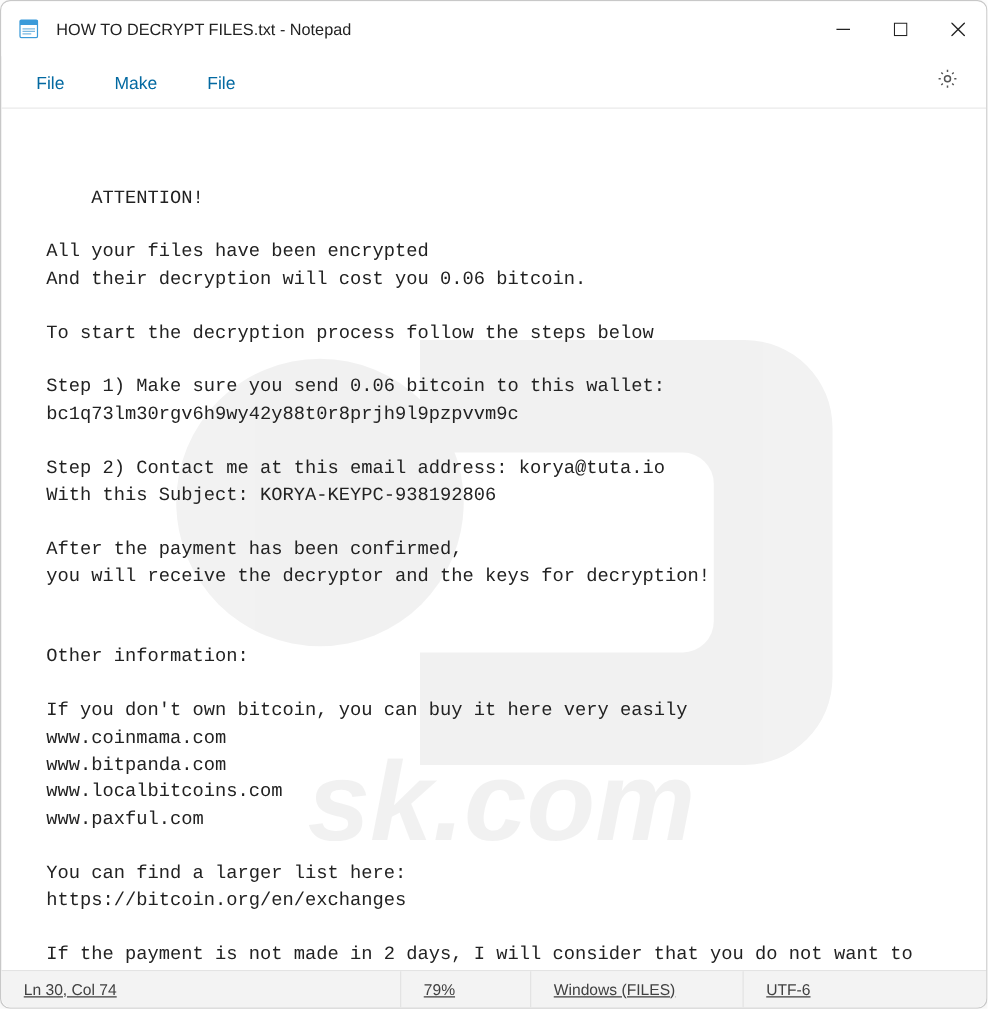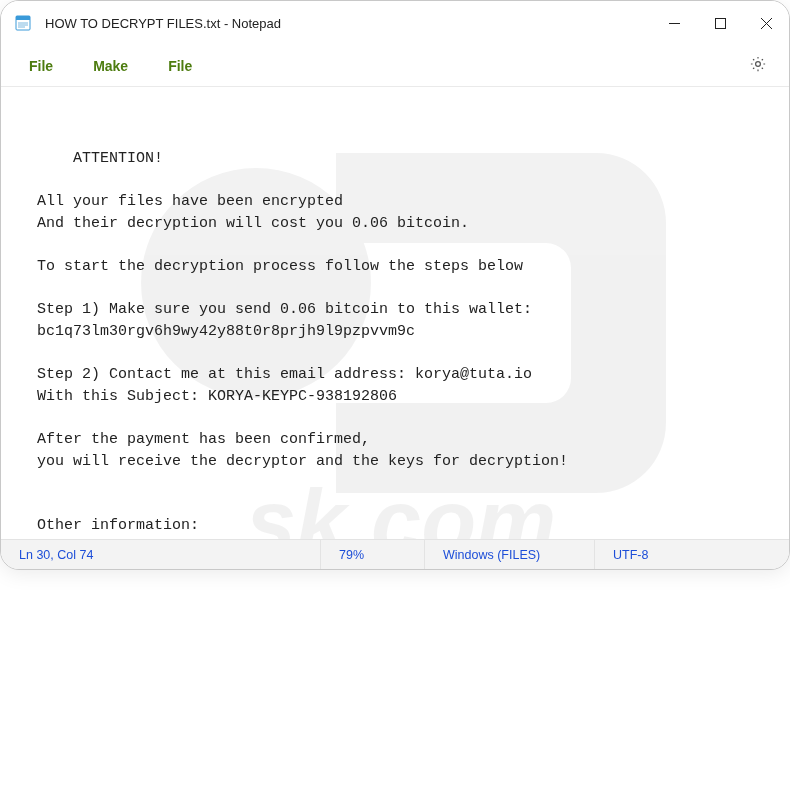--- a/index.html
+++ b/index.html
@@ -1,20 +1,20 @@
 <!DOCTYPE html>
 <html><head>
 <meta charset="utf-8">
 <style>
   * { margin: 0; padding: 0; box-sizing: border-box; }
   html, body { width: 790px; height: 807px; overflow: hidden; font-family: "Segoe UI", Arial, sans-serif; }
   .window {
-    width: 790px; height: 570px;
+    width: 790px; height: 807px;
     border: 1px solid #c8c8c8;
-    border-radius: 19px;
+    border-radius: 8px;
     background: #ffffff;
     display: flex; flex-direction: column;
     box-shadow: 0 4px 20px rgba(0,0,0,0.08);
     position: relative;
     overflow: hidden;
   }
   .titlebar {
     height: 44px;
     display: flex; align-items: center;
     padding: 0 0 0 14px;
@@ -35,23 +35,22 @@
   .win-btn svg { width: 11px; height: 11px; }
   .menubar {
     height: 42px;
     display: flex; align-items: center;
     padding: 0 8px;
     border-bottom: 1px solid #eaeaea;
   }
   .menu-item {
     padding: 6px 20px;
     font-size: 14px;
-    color: #4d7c0f;
+    color: #0369a1;
     cursor: default;
-    font-weight: bold;
   }
   .menu-spacer { flex: 1; }
   .settings-btn { padding: 6px 14px; display: flex; align-items: center; justify-content: center; cursor: default; }
   .settings-btn svg { width: 18px; height: 18px; }
   .editor {
     flex: 1;
     padding: 18px 24px 8px 24px;
     font-family: Consolas, "Courier New", monospace;
     font-size: 15px;
     line-height: 1.44;
@@ -70,23 +69,24 @@
     z-index: 1;
     opacity: 0.05;
   }
   .watermark svg { width: 560px; height: 560px; }
   .statusbar {
     height: 30px;
     display: flex; align-items: center;
     background: #f3f3f3;
     border-top: 1px solid #e3e3e3;
     font-size: 12.5px;
-    color: #1d4ed8;
+    color: #404040;
     border-bottom-left-radius: 8px;
     border-bottom-right-radius: 8px;
+    text-decoration: underline;
   }
   .sb-cell {
     padding: 0 18px;
     height: 100%;
     display: flex; align-items: center;
     border-right: 1px solid #e3e3e3;
   }
   .sb-cell:last-child { border-right: none; }
   .sb-pos { width: 320px; }
   .sb-zoom { width: 104px; }
@@ -183,16 +183,16 @@
 https://bitcoin.org/en/exchanges
 
 If the payment is not made in 2 days, I will consider that you do not want to decrypt your files,
 and therefore the keys generated for your PC will be permanently.deleted.</span>
   </div>
 
   <div class="statusbar">
     <div class="sb-cell sb-pos">Ln 30, Col 74</div>
     <div class="sb-cell sb-zoom">79%</div>
     <div class="sb-cell sb-eol">Windows (FILES)</div>
-    <div class="sb-cell sb-enc">UTF-8</div>
+    <div class="sb-cell sb-enc">UTF-6</div>
   </div>
 
 </div>
 
 </body></html>

